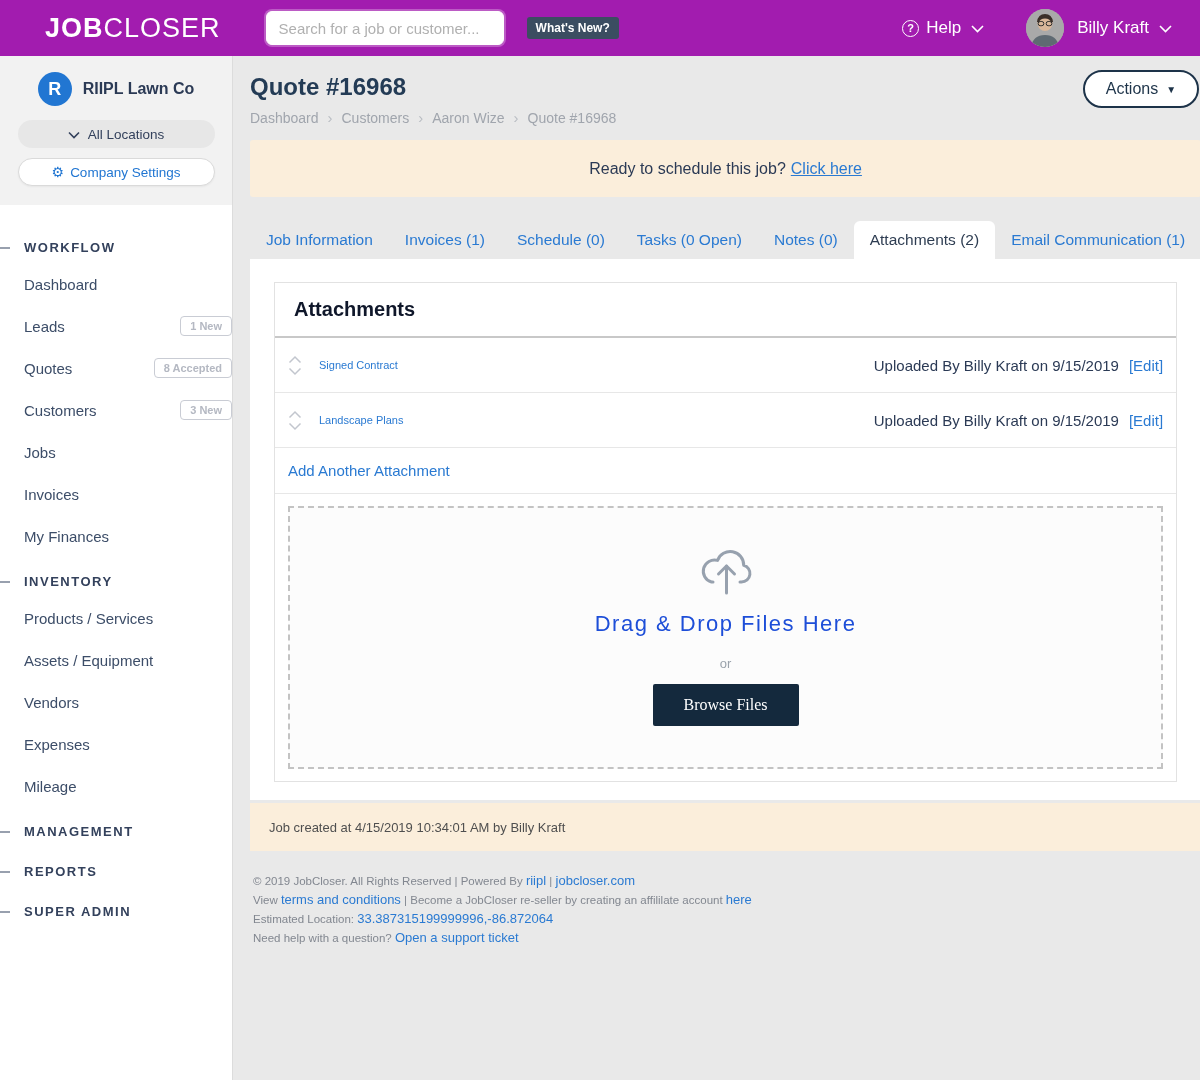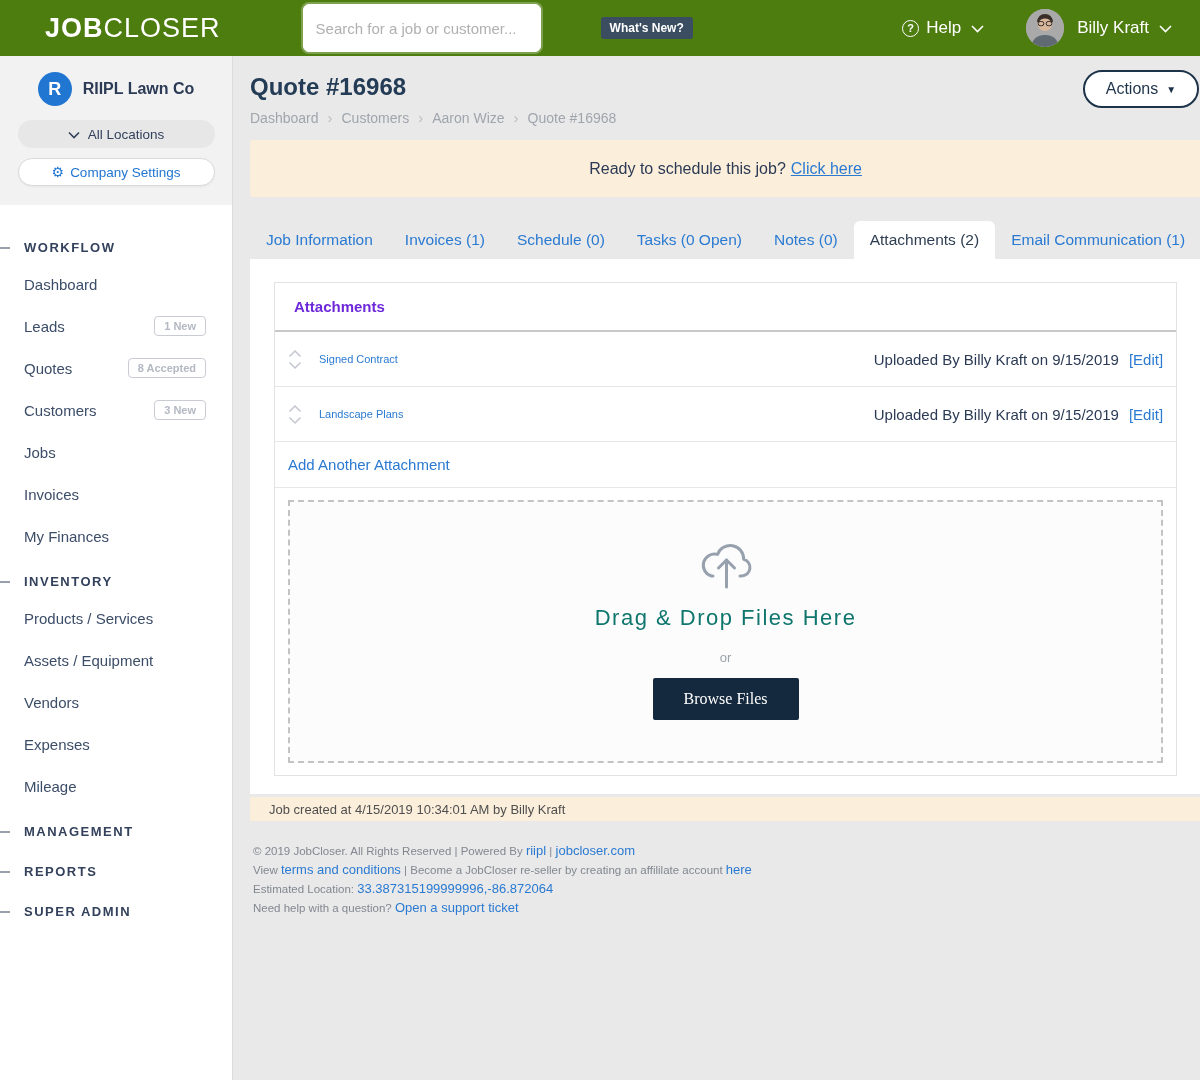--- a/index.html
+++ b/index.html
@@ -1,24 +1,24 @@
 <!DOCTYPE html>
 <html><head>
 <meta charset="utf-8">
 <style>
   * { margin:0; padding:0; box-sizing:border-box; }
   html,body { width:1200px; height:1080px; }
   body { font-family:"Liberation Sans", sans-serif; background:#e9e9e9; overflow:hidden; }
 
   
-  .navbar { height:56px; background:#4d7c0f; display:flex; align-items:center; position:relative;gap:37px; }
+  .navbar { height:56px; background:#a21caf; display:flex; align-items:center; position:relative; }
   .logo { margin-left:45px; color:#fff; font-size:27px; letter-spacing:1px; white-space:nowrap; }
   .logo .b { font-weight:800; }
   .logo .l { font-weight:300; }
-  .search-input { margin-left:45px; width:238px; height:48px; border:1px solid #fff; border-radius:6px;
+  .search-input { margin-left:45px; width:238px; height:34px; border:1px solid #fff; border-radius:6px;
     box-shadow:0 0 0 2px rgba(255,255,255,.28); padding:0 12px; font-size:15px; color:#333;
     font-family:"Liberation Sans", sans-serif; outline:none; }
   .search-input::placeholder { color:#b0b0b0; }
   .whats-new { margin-left:23px; background:#3b4d61; color:#fff; font-size:12px; font-weight:bold;
     padding:4px 9px; border-radius:3px; border:none; cursor:pointer; font-family:"Liberation Sans", sans-serif; }
   .nav-right { position:absolute; right:28px; top:0; height:56px; display:flex; align-items:center; color:#fff; }
   .help-group { display:flex; align-items:center; cursor:pointer; }
   .q-circle { width:17px; height:17px; border:1.5px solid #fff; border-radius:50%; display:inline-flex;
     align-items:center; justify-content:center; font-size:11px; font-weight:bold; margin-right:7px; }
   .help-label { font-size:17px; }
@@ -45,21 +45,21 @@
   .pill .chev-sm { margin-right:8px; }
 
   .side-menu { margin-top:26px; }
   .side-section { height:32px; display:flex; align-items:center; position:relative; padding-left:24px;
     font-size:13px; font-weight:bold; letter-spacing:1.5px; color:#33415c; cursor:pointer; }
   .side-section + .side-section { margin-top:8px; }
   .side-item + .side-section { margin-top:8px; }
   .dash-icon { position:absolute; left:-2px; top:50%; width:12px; border-top:2px dashed #98a0ae; }
   .side-item { height:42px; display:flex; align-items:center; padding-left:24px; font-size:15px;
     color:#3c4d68; cursor:pointer; }
-  .side-badge { margin-left:auto; margin-right:26px; border:1px solid #c9ccd4; border-radius:4px;
+  .side-badge { margin-left:auto; border:1px solid #c9ccd4; border-radius:4px;
     color:#b4b8c2; font-size:11px; font-weight:bold; padding:3px 9px; background:#fff; }
 
   
   .page-head { padding-top:17px; position:relative; }
   .page-title { font-size:24px; font-weight:bold; color:#233b55; }
   .breadcrumb { margin-top:8px; font-size:14px; color:#a0a5ad; display:flex; align-items:center; }
   .crumb { cursor:pointer; }
   .crumb-sep { color:#b9bdc3; padding:0 9px; font-size:15px; }
   .actions-btn { position:absolute; right:2px; top:14px; height:38px; padding:0 21px; background:#fff;
     border:2px solid #1d3349; border-radius:19px; font-size:16px; color:#1d3349; cursor:pointer;
@@ -72,39 +72,39 @@
   .alert a { color:#2a7ad2; text-decoration:underline; margin-left:5px; cursor:pointer; }
 
   
   .tabs { margin-top:24px; display:flex; }
   .tab { padding:10px 16px; font-size:15.5px; color:#2a7ad2; cursor:pointer; white-space:nowrap; }
   .tab.active { background:#fff; color:#2e3d52; border-radius:6px 6px 0 0; }
 
   
   .panel { background:#fff; padding:23px 24px 18px; }
   .card { border:1px solid #e2e2e2; background:#fff; }
-  .card-head { padding:15px 19px; font-size:15px; font-weight:bold; color:#6d28d9; border-bottom:2px solid #c8c8c8; }
+  .card-head { padding:15px 19px; font-size:20px; font-weight:bold; color:#0f172a; border-bottom:2px solid #c8c8c8; }
   .att-row { height:55px; display:flex; align-items:center; border-bottom:1px solid #e7e7e7; padding:0 13px; }
   .chev-stack { display:flex; flex-direction:column; gap:3px; cursor:pointer; }
   .att-name { margin-left:17px; font-size:11px; color:#2a7ad2; cursor:pointer; }
   .att-right { margin-left:auto; display:flex; align-items:center; }
   .att-meta { font-size:15px; color:#2b3a55; }
   .att-edit { font-size:15px; color:#2a7ad2; margin-left:10px; cursor:pointer; }
   .add-row { height:46px; display:flex; align-items:center; padding:0 13px; border-bottom:1px solid #e7e7e7; }
   .add-link { font-size:15px; color:#2a7ad2; cursor:pointer; }
   .dz-wrap { padding:12px 13px 12px; }
   .dropzone { border:2px dashed #c3c3c3; background:#fcfcfc; height:263px; display:flex; flex-direction:column;
     align-items:center; justify-content:center; }
-  .dz-title { font-size:22px; color:#0f766e; letter-spacing:1.5px; margin-top:12px; }
+  .dz-title { font-size:22px; color:#1d4ed8; letter-spacing:1.5px; margin-top:12px; }
   .dz-or { font-size:13px; color:#9aa2ab; margin-top:19px; }
   .browse-btn { margin-top:13px; background:#14293d; color:#fff; border:none; font-size:16px;
     padding:12px 31px; border-radius:2px; cursor:pointer; font-family:Liberation Serif, serif; }
 
   
-  .status-bar { margin-top:3px; height:24px; background:#fbeedb; display:flex; align-items:center;
+  .status-bar { margin-top:3px; height:48px; background:#fbeedb; display:flex; align-items:center;
     padding-left:19px; font-size:13px; color:#4f4f4f; }
   .footer { margin-top:21px; padding-left:3px; }
   .footer .line { margin-bottom:2px; line-height:15px; }
   .ft-text { font-size:11.5px; color:#828790;text-align:center; }
   .ft-link { font-size:13px; color:#2a7ad2; cursor:pointer; }
 </style>
 </head>
 <body>
 
 <div class="navbar">

